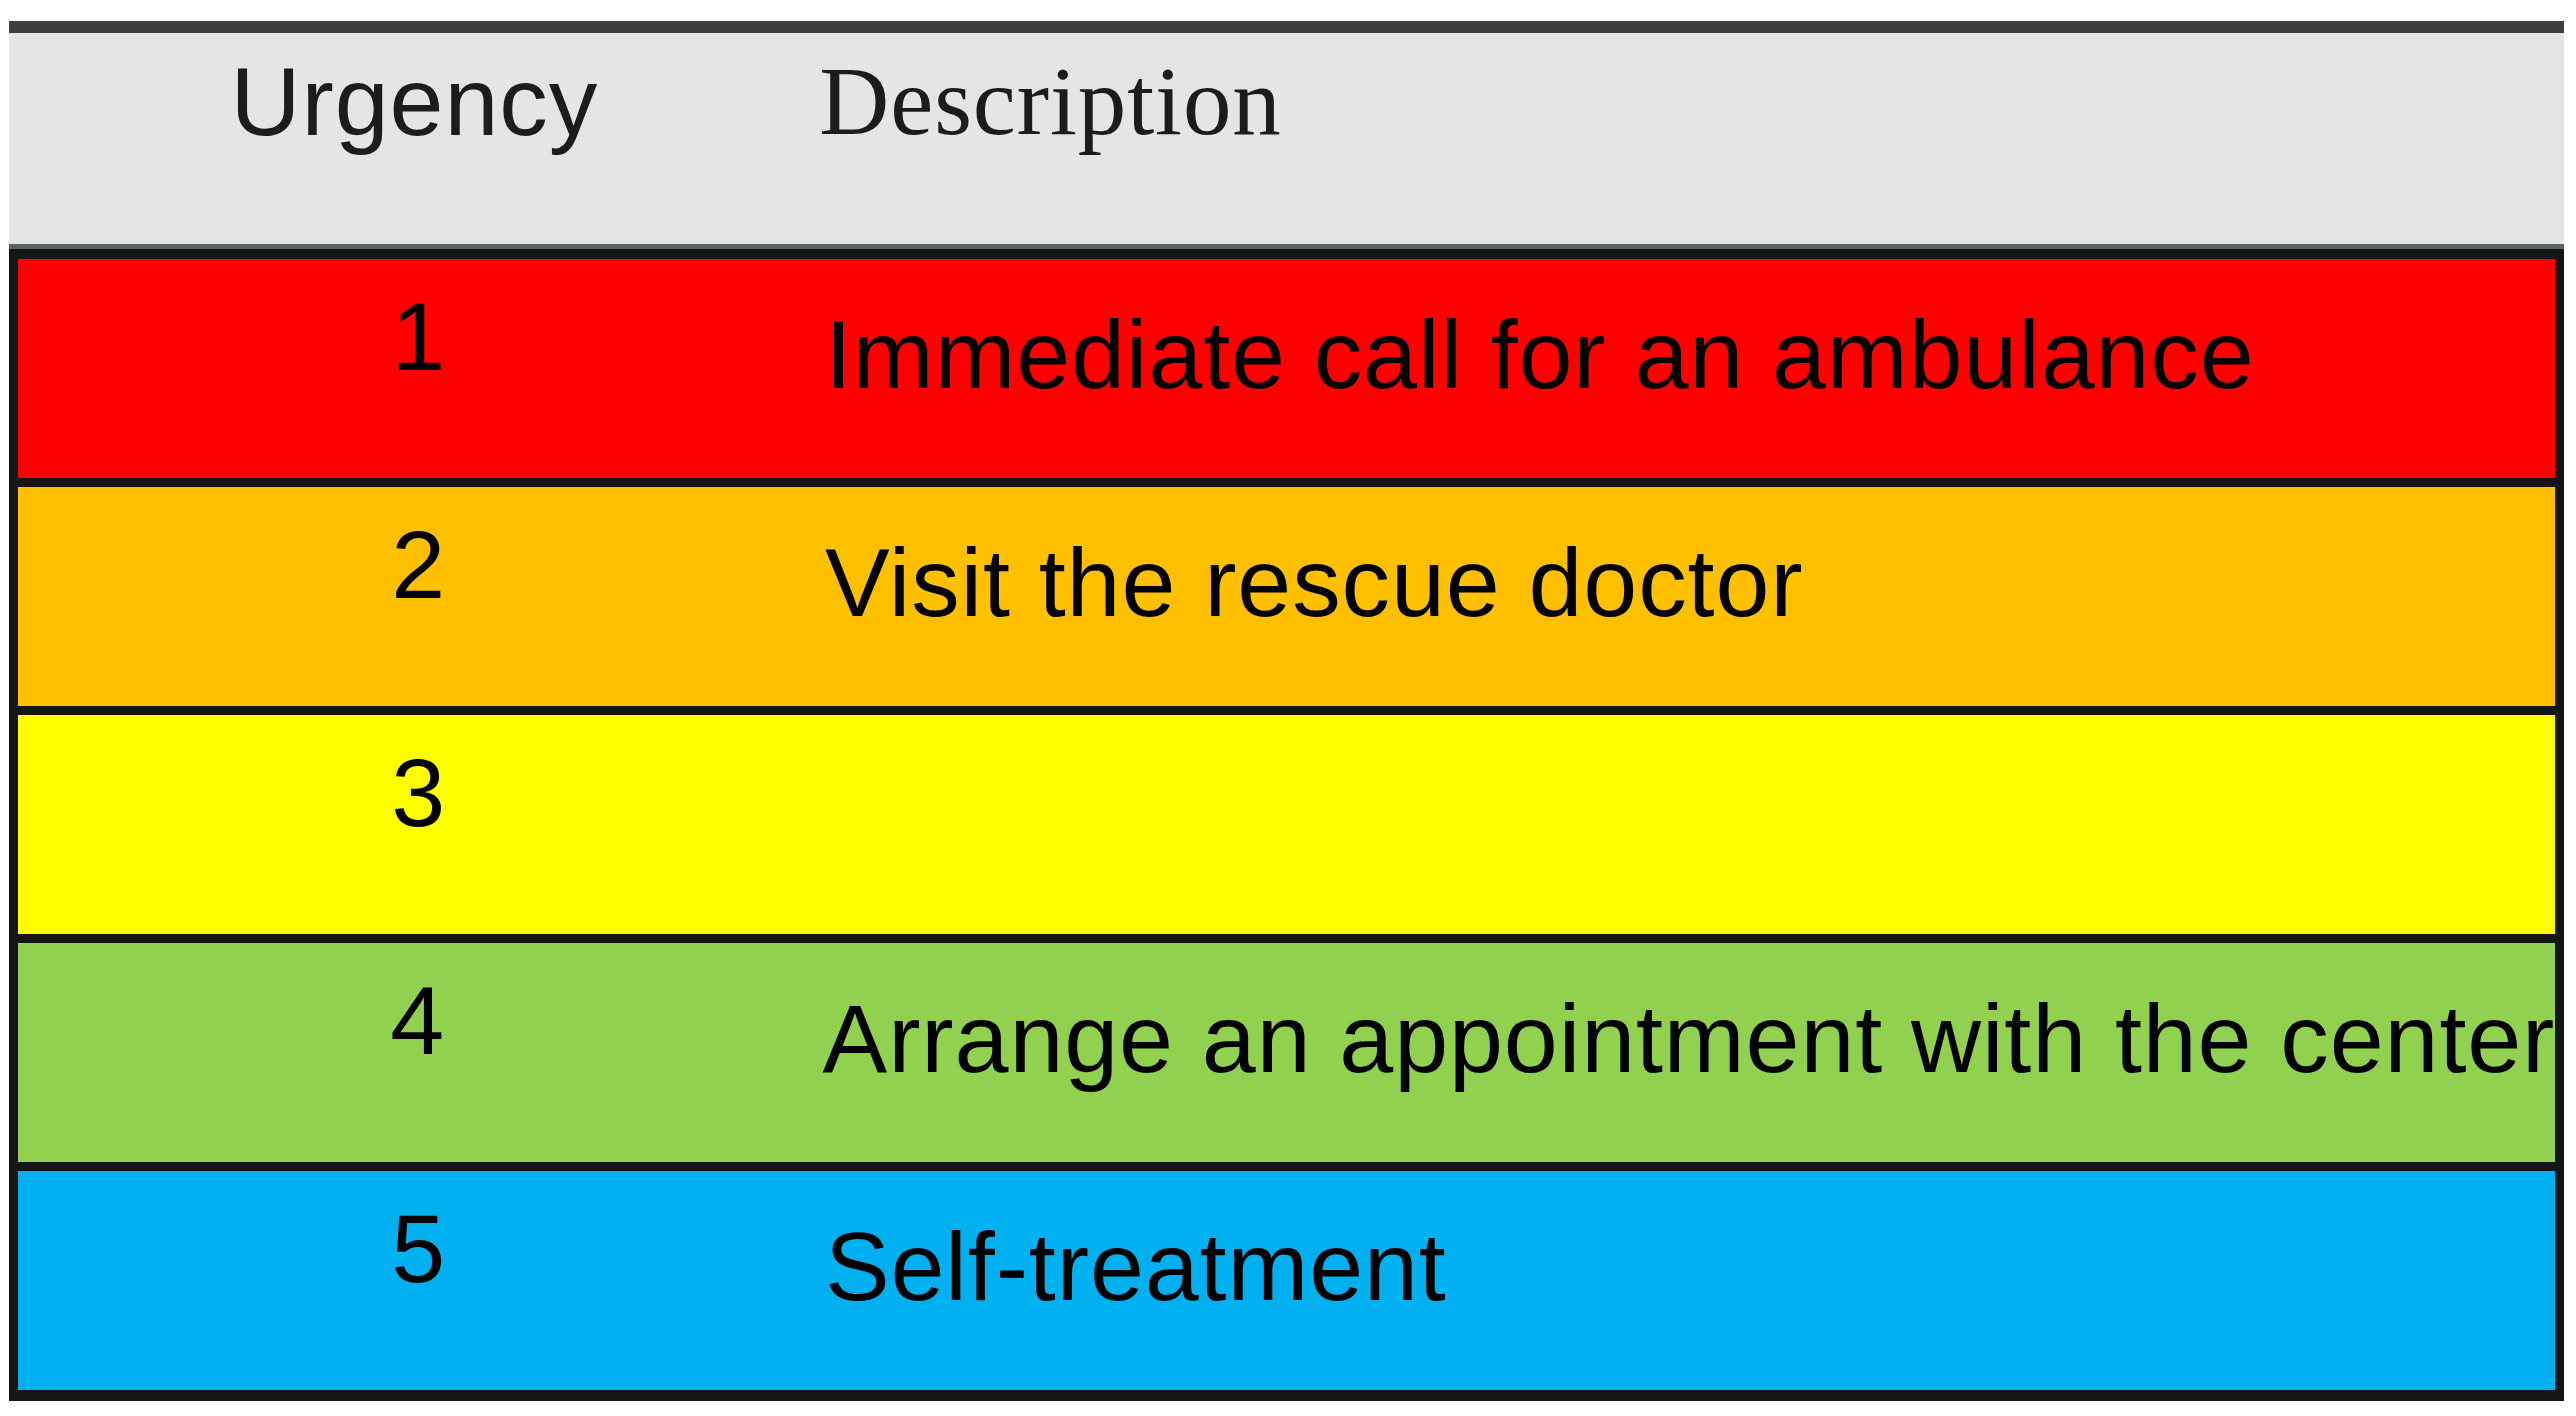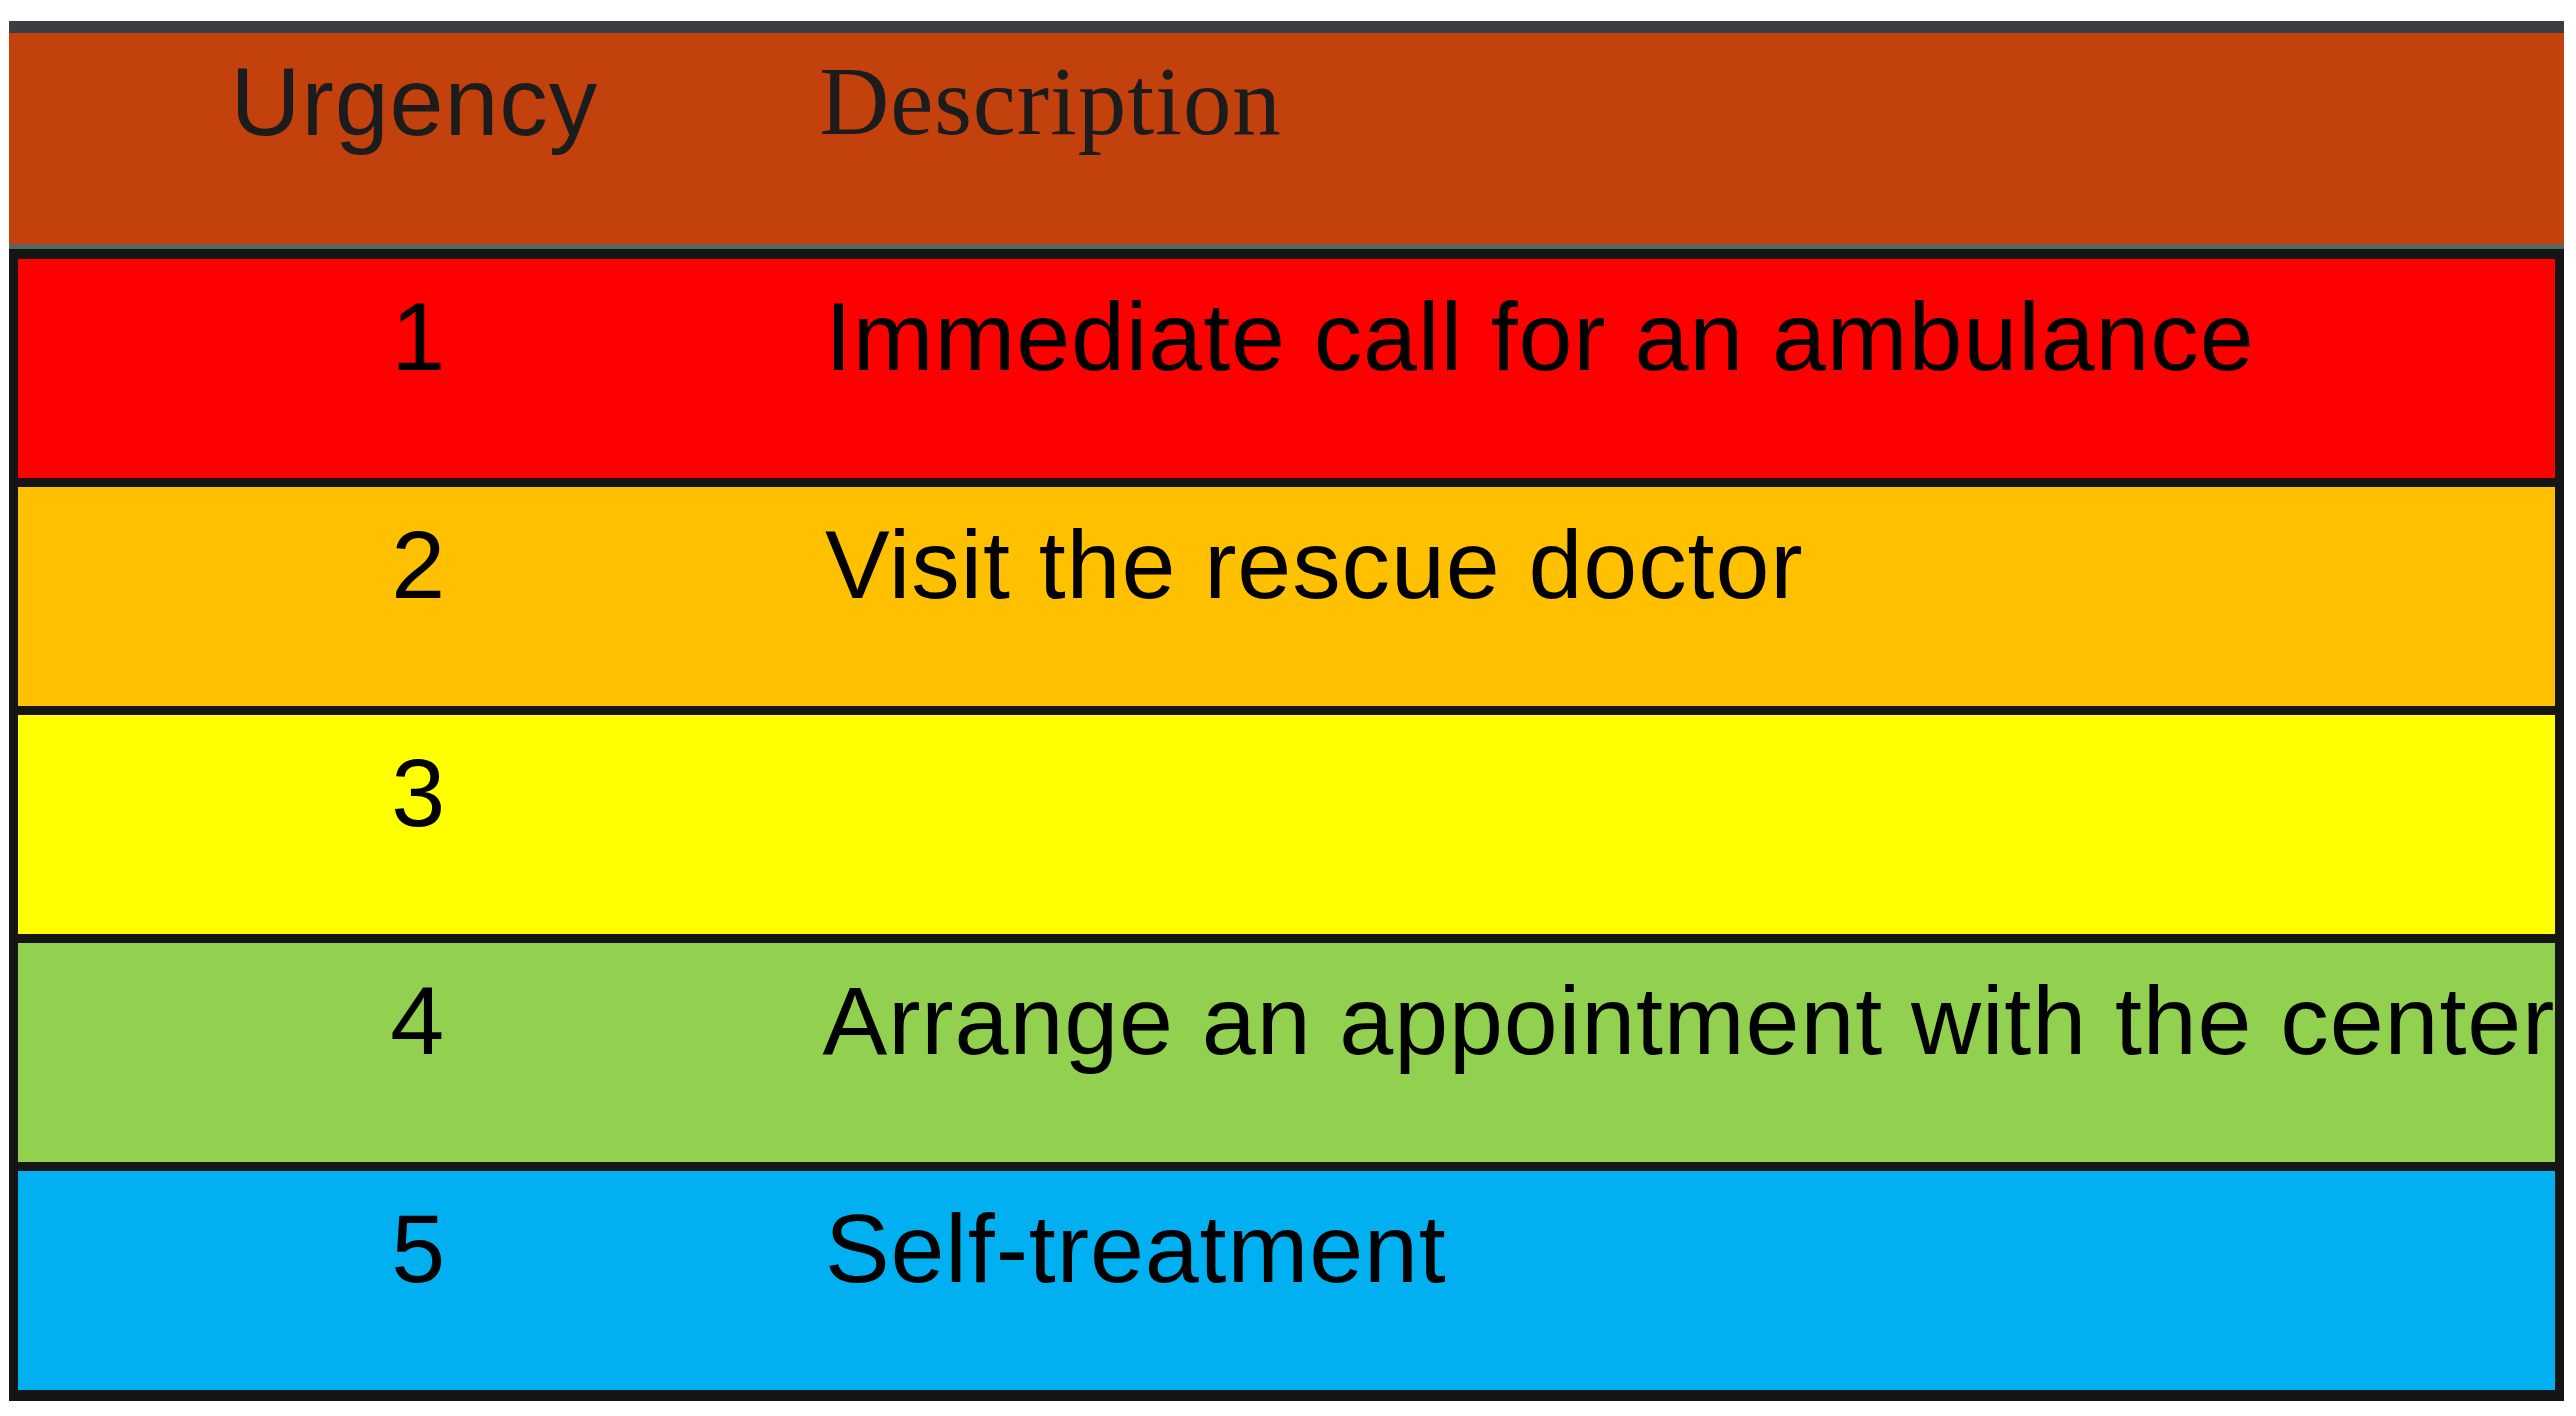--- a/index.html
+++ b/index.html
@@ -18,21 +18,21 @@
     top: 20.5px;
     width: 2555px;
   }
   .top-rule {
     height: 12px;
     background: #3a3e41;
   }
   .header-row {
     display: flex;
     height: 211px;
-    background: #c2410c;
+    background: #e5e5e5;
     align-items: flex-start;
     padding-top: 13px;
     box-sizing: border-box;
     font-size: 97px;
     color: #1c1c1c;
     letter-spacing: 0.9px;
   }
   .header-cell-urgency {
     width: 810px;
     text-align: center;
@@ -65,21 +65,21 @@
     border-bottom: none;
   }
   .cell-urgency {
     width: 801px;
     text-align: center;
     padding-top: 22.4px;
   }
   .cell-description {
     flex: 1;
     text-align: left;
-    padding-top: 22px;
+    padding-top: 40px;
     padding-left: 5.6px;
     white-space: nowrap;
   }
 </style>
 </head>
 <body>
 
 <div class="figure">
 
   <div class="top-rule"></div>

